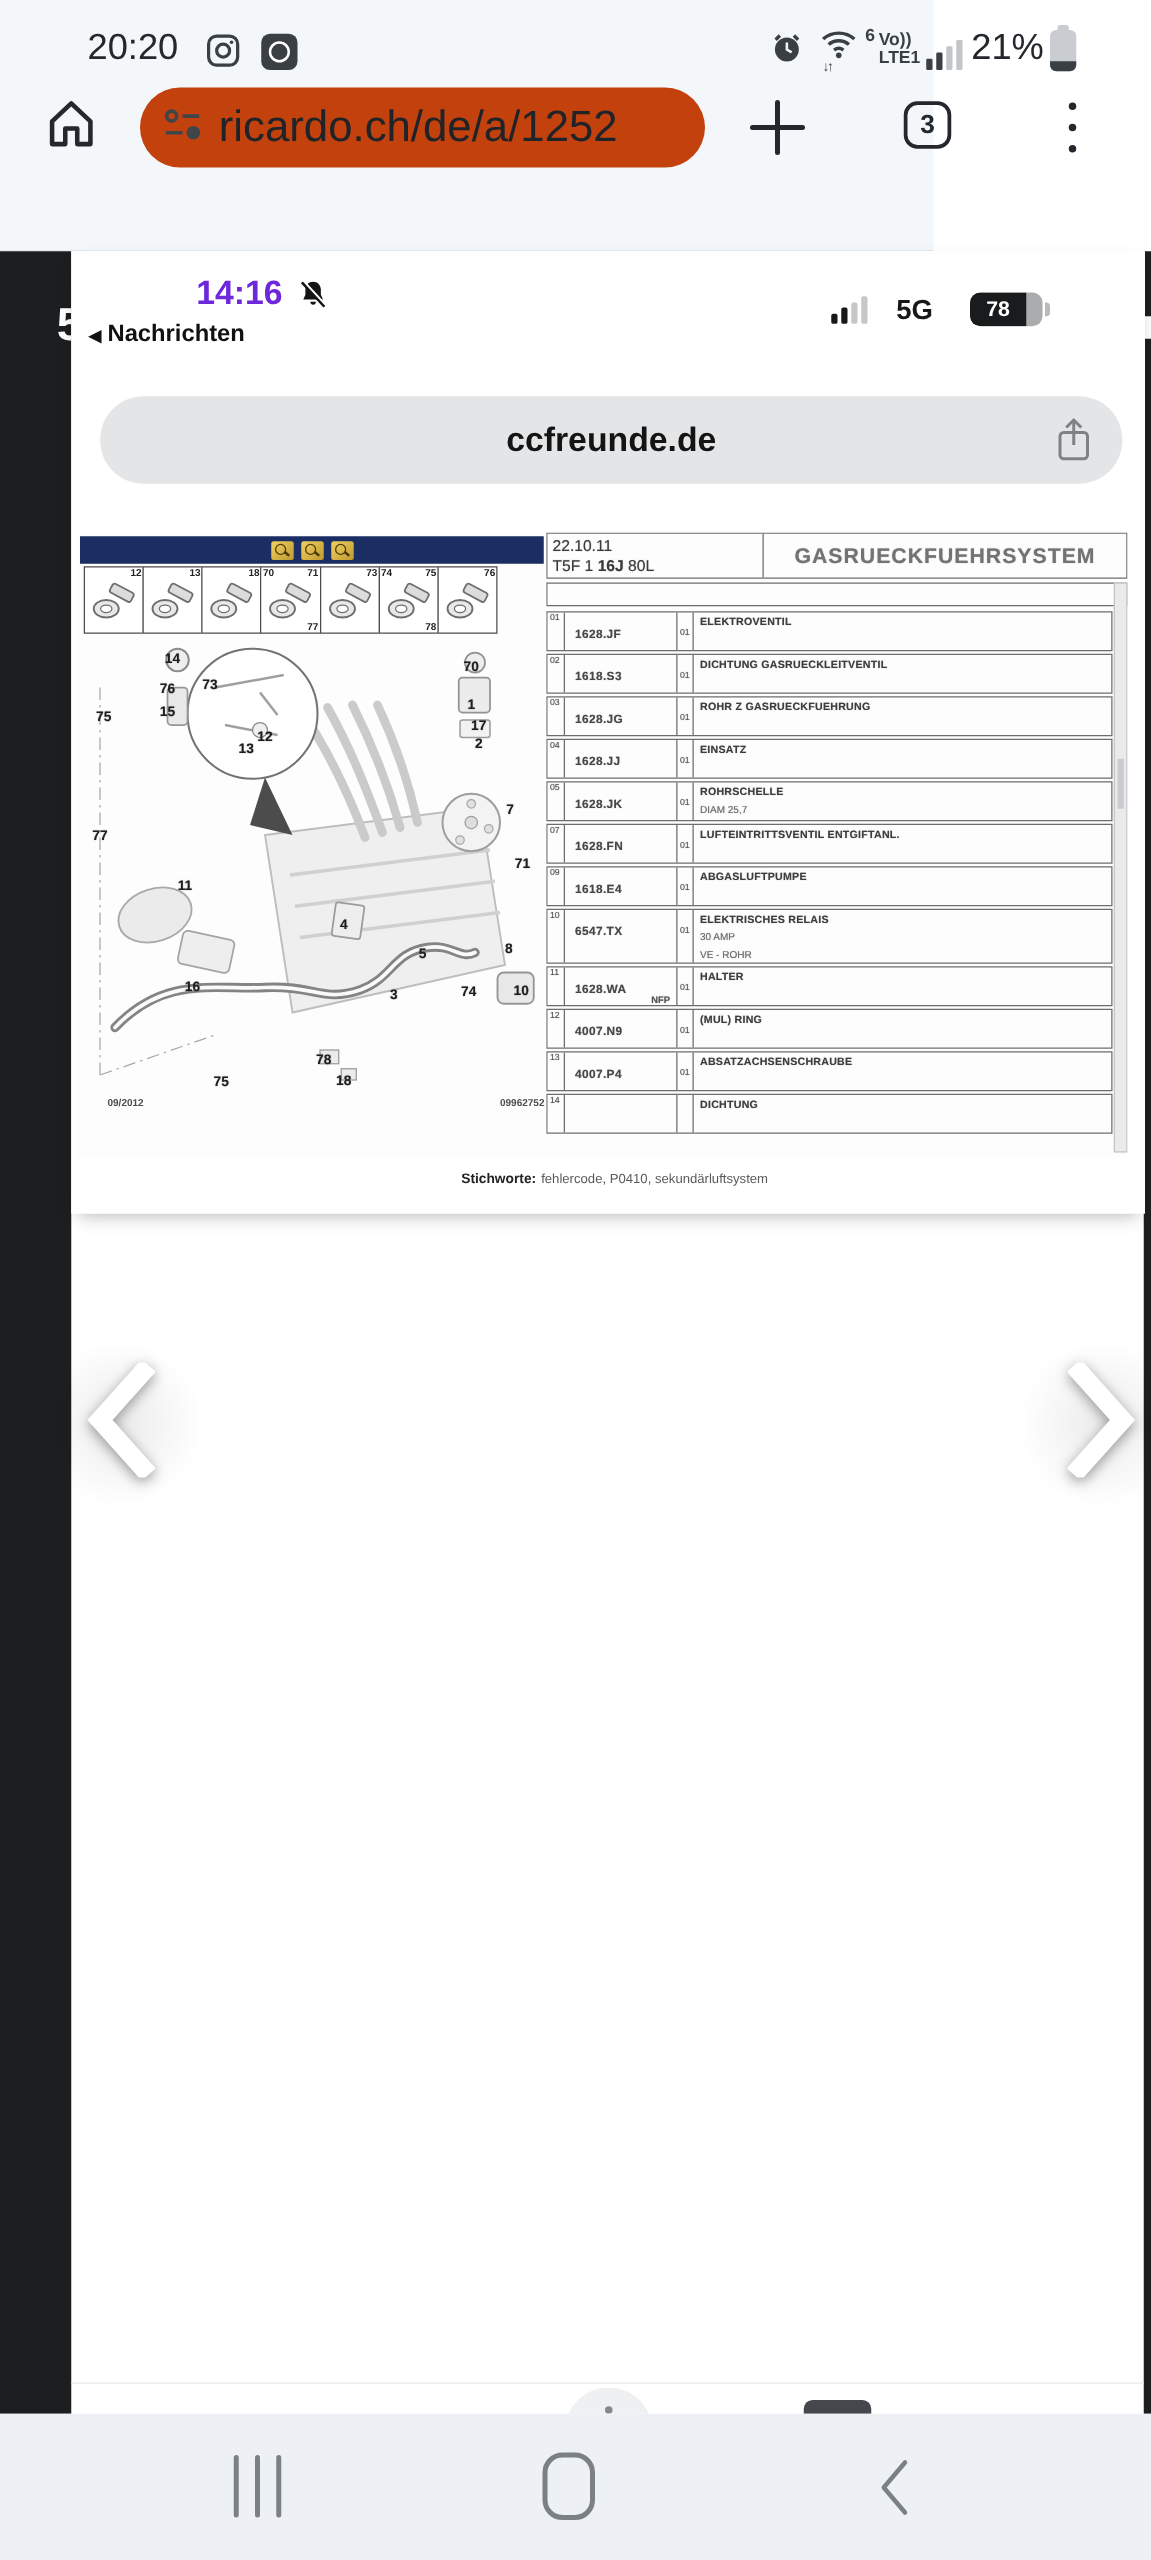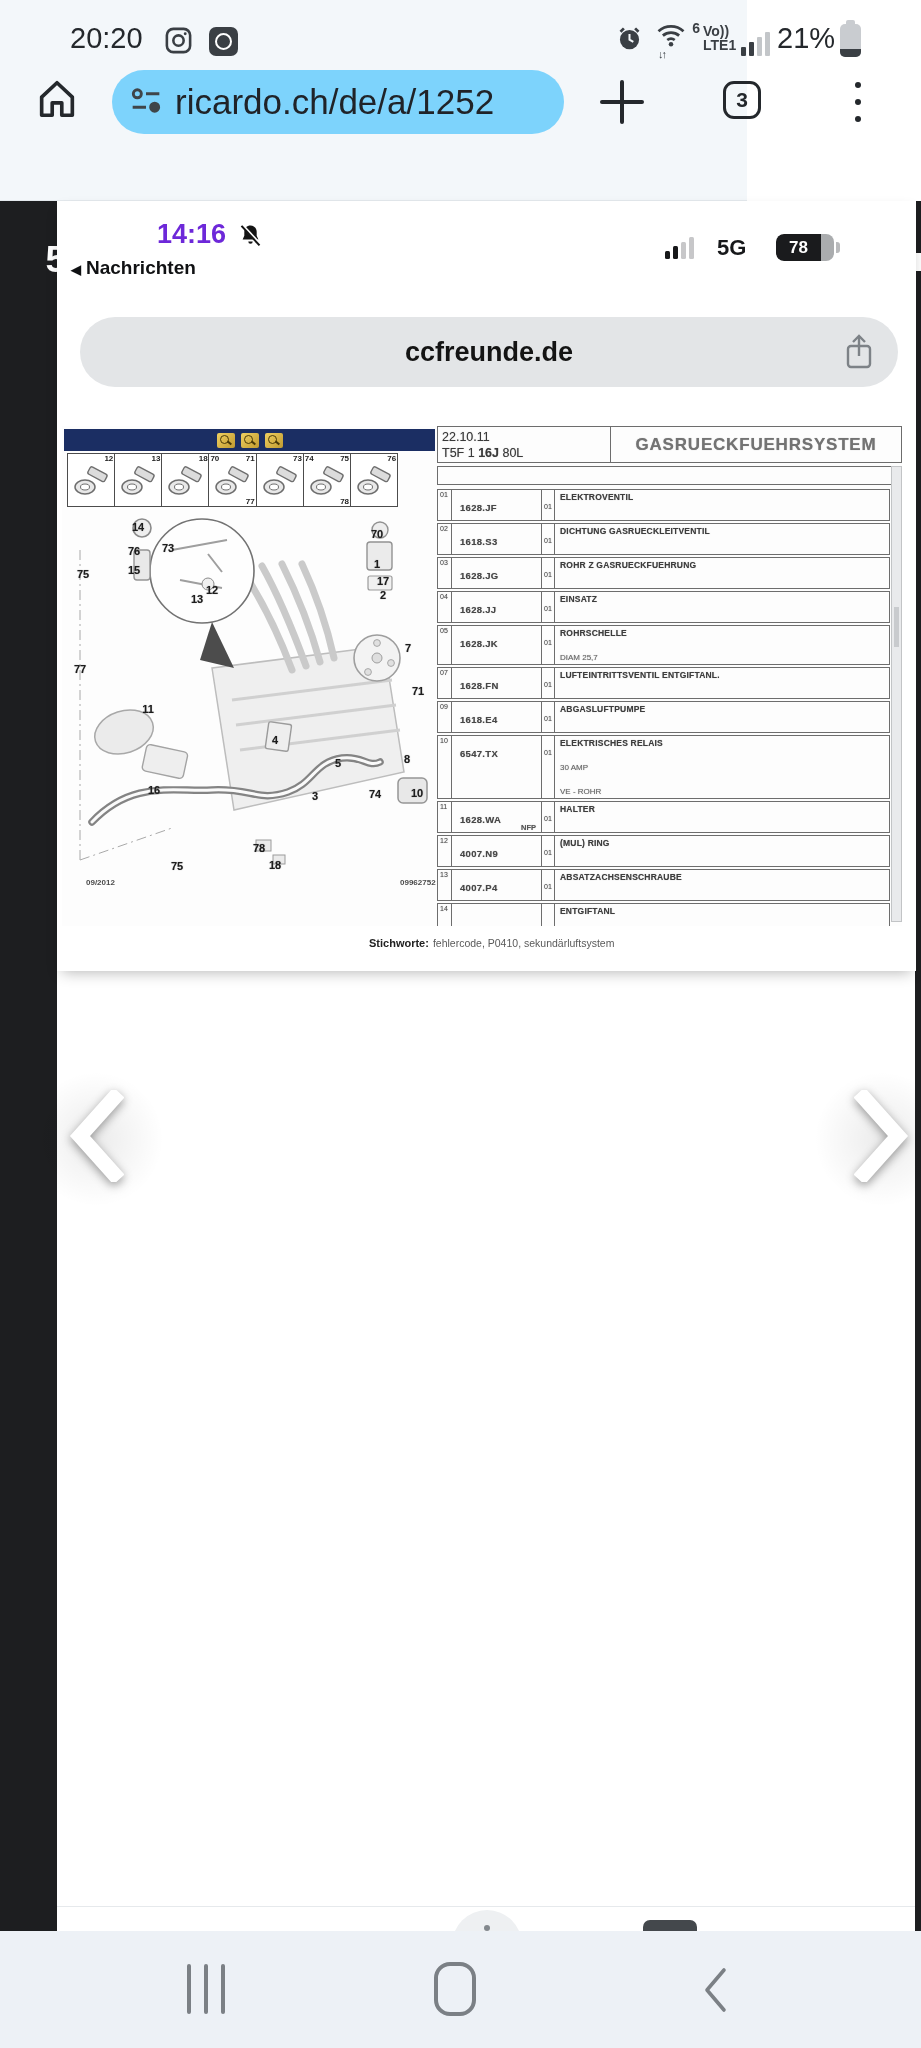--- a/index.html
+++ b/index.html
@@ -19,21 +19,21 @@
   .st-volte{position:absolute;left:703px;top:24px;line-height:14px;text-align:left;}
   .st-volte div{font-size:14px;font-weight:bold;color:#3a3f44;}
   .st-signal{position:absolute;left:741px;top:30px;display:flex;align-items:flex-end;gap:3px;height:26px;}
   .st-signal i{display:block;width:5px;border-radius:1px;}
   .st-pct{position:absolute;left:777px;top:22px;font-size:29px;color:#24282c;}
   .st-batt{position:absolute;left:840px;top:24px;width:21px;height:33px;background:#c9ccd0;border-radius:5px;}
   .st-batt:before{content:"";position:absolute;left:6px;top:-4px;width:9px;height:4px;background:#c9ccd0;border-radius:2px 2px 0 0;}
   .st-batt:after{content:"";position:absolute;left:0;bottom:0;width:21px;height:8px;background:#3a3f44;border-radius:0 0 5px 5px;}
 
   .tb-home{position:absolute;left:34px;top:76px;}
-  .url-pill{position:absolute;left:112px;top:70px;width:452px;height:64px;border-radius:32px;background:#7dd3fc;
+  .url-pill{position:absolute;left:112px;top:70px;width:452px;height:64px;border-radius:32px;background:#c2410c;
             display:flex;align-items:center;padding-left:18px;box-sizing:border-box;overflow:hidden;}
   .url-text{font-size:35px;color:#202328;white-space:nowrap;margin-left:13px;}
   .tb-plus{position:absolute;left:598px;top:78px;width:48px;height:48px;}
   .tb-plus:before{content:"";position:absolute;left:22px;top:2px;width:4px;height:44px;background:#24282c;border-radius:2px;}
   .tb-plus:after{content:"";position:absolute;left:2px;top:22px;width:44px;height:4px;background:#24282c;border-radius:2px;}
   .tb-tabs{position:absolute;left:723px;top:81px;width:38px;height:38px;border:3.5px solid #24282c;border-radius:11px;
            display:flex;align-items:center;justify-content:center;font-size:21px;font-weight:bold;color:#24282c;box-sizing:border-box;}
   .tb-kebab{position:absolute;left:853px;top:78px;width:10px;height:48px;display:flex;flex-direction:column;justify-content:space-between;align-items:center;padding:4px 0;box-sizing:border-box;}
   .tb-kebab i{width:6px;height:6px;border-radius:50%;background:#24282c;}
 
@@ -90,21 +90,21 @@
   .tbody{margin-top:4px;position:relative;padding-right:12px;}
   .prow{display:grid;grid-template-columns:14px 90px 13px 1fr;border:1px solid #6d6d6d;margin-bottom:2px;min-height:32px;box-sizing:border-box;}
   .prow .c{padding:1px 2px;box-sizing:border-box;}
   .prow .idx{font-size:7px;color:#555;border-right:1px solid #6d6d6d;}
   .prow .part{border-right:1px solid #6d6d6d;position:relative;}
   .prow .pnum{position:absolute;left:8px;top:12px;font-size:9.5px;font-weight:700;color:#474747;letter-spacing:.3px;}
   .prow .pnote{position:absolute;right:5px;bottom:0;font-size:7.5px;font-weight:700;color:#555;}
   .prow .qty{font-size:7px;color:#555;border-right:1px solid #6d6d6d;padding-top:13px;}
   .prow .desc{padding:2px 5px;}
   .prow .d1{font-size:8.5px;font-weight:600;color:#3d3d3d;letter-spacing:.2px;}
-  .prow .d2{font-size:8px;color:#6e6e6e;margin-top:15px;}
+  .prow .d2{font-size:8px;color:#6e6e6e;margin-top:5px;}
   .tscroll{position:absolute;right:0;top:40px;width:11px;height:456px;background:#e9eaec;border:1px solid #c2c4c6;box-sizing:border-box;}
   .tscroll:before{content:"";position:absolute;left:2px;top:140px;width:5px;height:40px;background:#c9cbce;}
 
   .stichworte{position:absolute;left:312px;top:736px;font-size:10.5px;color:#5a5a5a;}
   .stichworte b{font-size:11px;color:#222;margin-right:4px;}
 
   
   .car{position:absolute;top:888px;width:60px;height:96px;background:none;border:none;padding:0;cursor:pointer;}
   .car:before{content:"";position:absolute;left:-40px;top:-20px;width:140px;height:140px;border-radius:50%;
               background:radial-gradient(circle,rgba(0,0,0,.08),rgba(0,0,0,0) 68%);}
@@ -515,21 +515,21 @@
                 </div>
               </div>
               <div class="prow">
                 <div class="c idx">14</div>
                 <div class="c part">
                   <span class="pnum"></span>
                   <span class="pnote"></span>
                 </div>
                 <div class="c qty"></div>
                 <div class="c desc">
-                  <div class="d1">ENTGIFTANL</div>
+                  <div class="d1">DICHTUNG</div>
                 </div>
               </div>
             </div>
           <div class="tscroll"></div>
         </div>
       </div>
 
       <div class="stichworte">
         <b>Stichworte:</b><span>fehlercode, P0410, sekundärluftsystem</span>
       </div>

